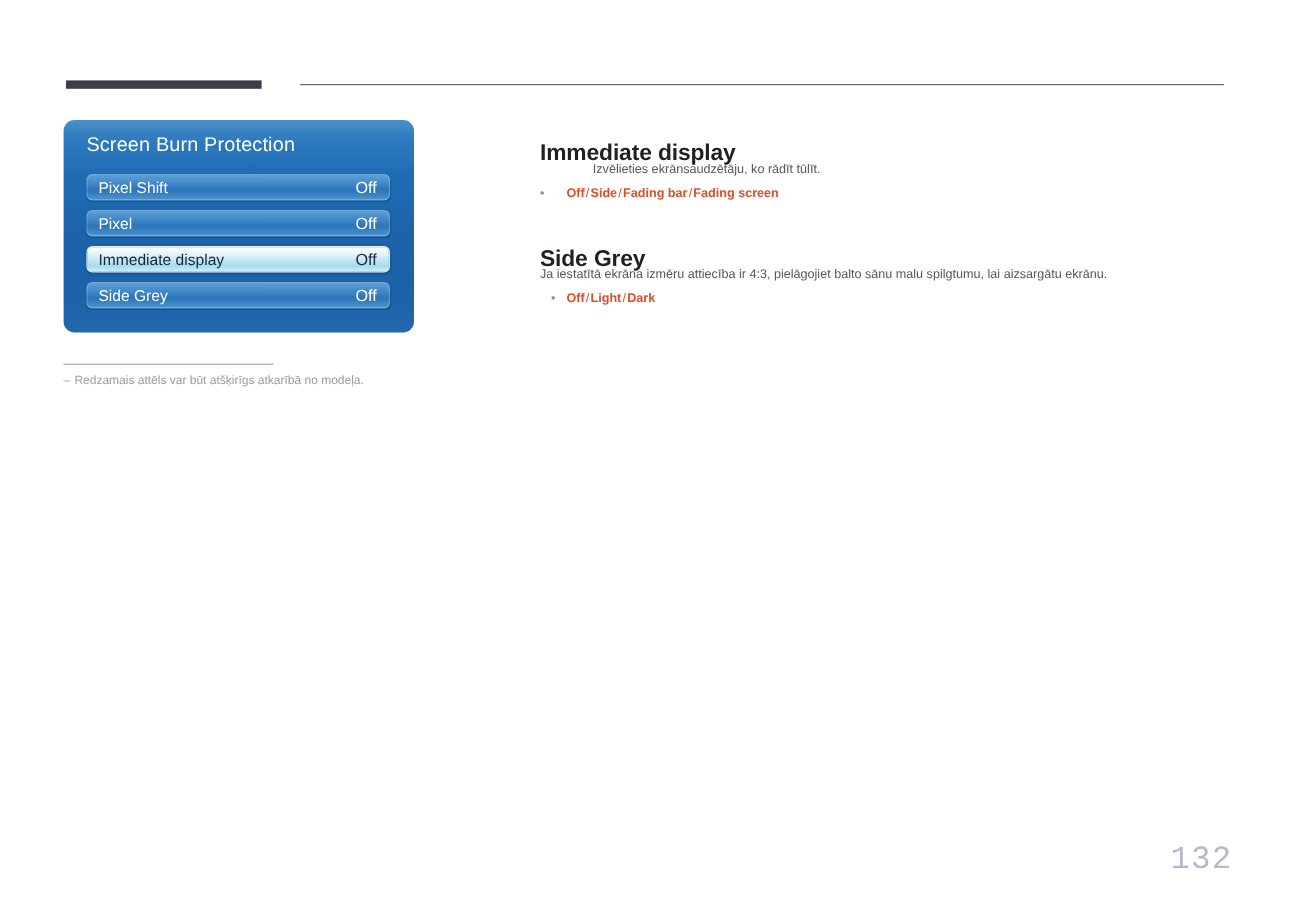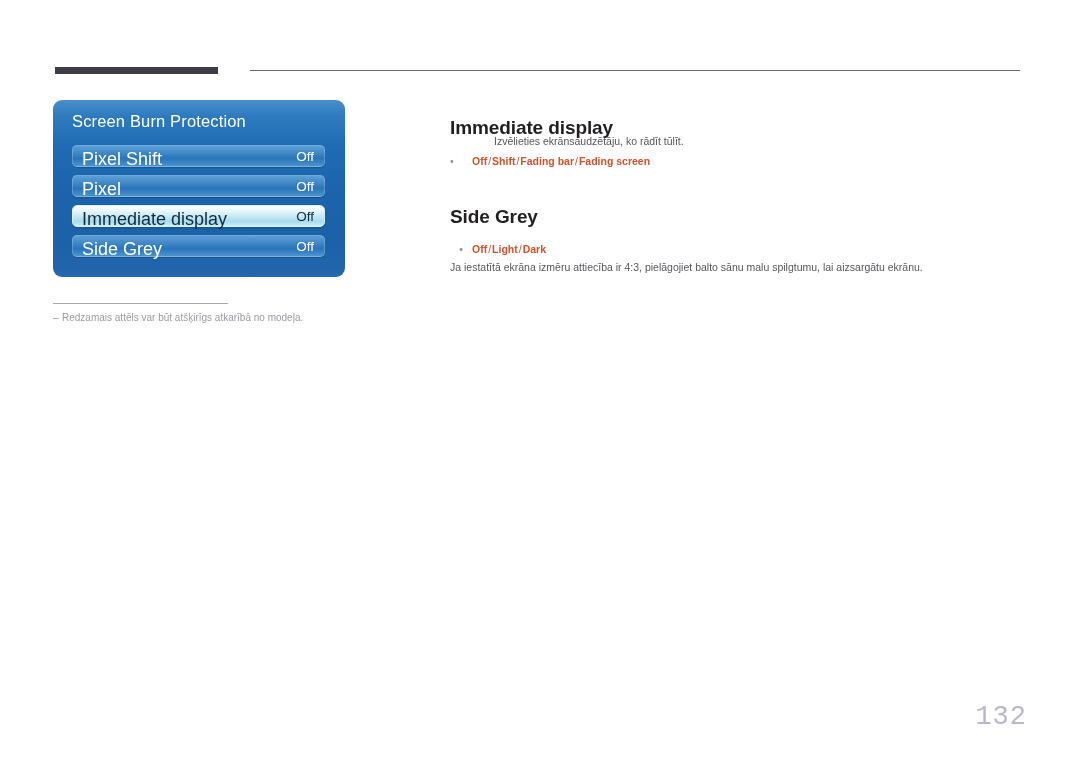--- a/index.html
+++ b/index.html
@@ -75,21 +75,21 @@
   }
   .osd-row.selected {
     background: linear-gradient(180deg, #ffffff 0%, #eaf7fb 22%, #c4e7f2 55%, #a5dcee 78%, #cdeef6 100%);
     border: 1px solid #d8f0f8;
     box-shadow: 0 1px 2px rgba(0,0,0,0.22);
   }
   .osd-row-label {
     position: absolute;
     left: 9px;
     top: 3px;
-    font-size: 18px;
+    font-size: 13px;
     white-space: nowrap;
   }
   .osd-row-value {
     position: absolute;
     right: 10px;
     top: 3px;
     font-size: 13.5px;
     white-space: nowrap;
   }
   .osd-row.normal .osd-row-label,
@@ -152,21 +152,21 @@
     color: #d8502a;
     font-weight: normal;
     padding: 0 1px;
   }
 
   #heading-immediate { left: 450px; top: 101px; }
   #body-immediate    { left: 450px; top: 135px; margin-left: 44px; }
   #options-immediate { left: 450px; top: 155px; }
 
   #heading-sidegrey  { left: 450px; top: 190px; }
-  #body-sidegrey     { left: 450px; top: 223px; margin-top: 38px; }
+  #body-sidegrey     { left: 450px; top: 223px; }
   #options-sidegrey  { left: 450px; top: 243px; text-align: center; }
 
   
   #page-number {
     position: absolute;
     right: 53px;
     top: 702px;
     font-size: 27px;
     color: #b9b8cb;
     letter-spacing: 1px;
@@ -204,21 +204,21 @@
 </div>
 
 <div id="footnote-rule"></div>
 <div id="footnote">
   <span class="fn-dash">–</span><span>Redzamais attēls var būt atšķirīgs atkarībā no modeļa.</span>
 </div>
 
 <h2 class="section-heading" id="heading-immediate">Immediate display</h2>
 <div class="section-body" id="body-immediate">Izvēlieties ekrānsaudzētāju, ko rādīt tūlīt.</div>
 <div class="option-line" id="options-immediate">
-  <span class="bullet">•</span><span>Off</span><span class="sep">/</span><span>Shift</span><span class="sep">/</span><span>Fading bar</span><span class="sep">/</span><span>Fading screen</span>
+  <span class="bullet">•</span><span>Off</span><span class="sep">/</span><span>Side</span><span class="sep">/</span><span>Fading bar</span><span class="sep">/</span><span>Fading screen</span>
 </div>
 
 <h2 class="section-heading" id="heading-sidegrey">Side Grey</h2>
 <div class="section-body" id="body-sidegrey">Ja iestatītā ekrāna izmēru attiecība ir 4:3, pielāgojiet balto sānu malu spilgtumu, lai aizsargātu ekrānu.</div>
 <div class="option-line" id="options-sidegrey">
   <span class="bullet">•</span><span>Off</span><span class="sep">/</span><span>Light</span><span class="sep">/</span><span>Dark</span>
 </div>
 
 <div id="page-number">132</div>
 

